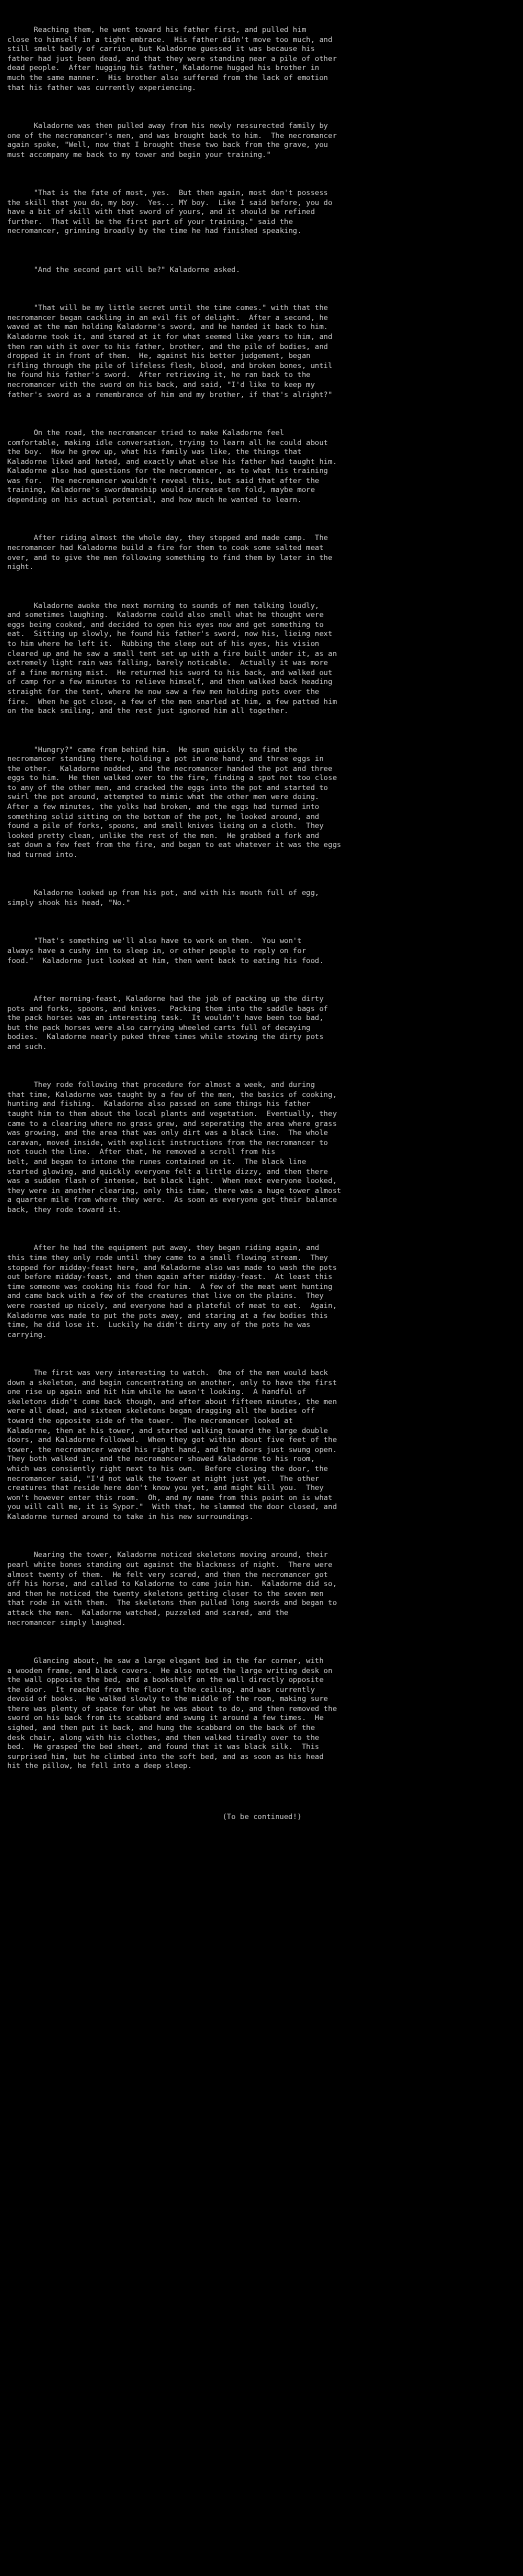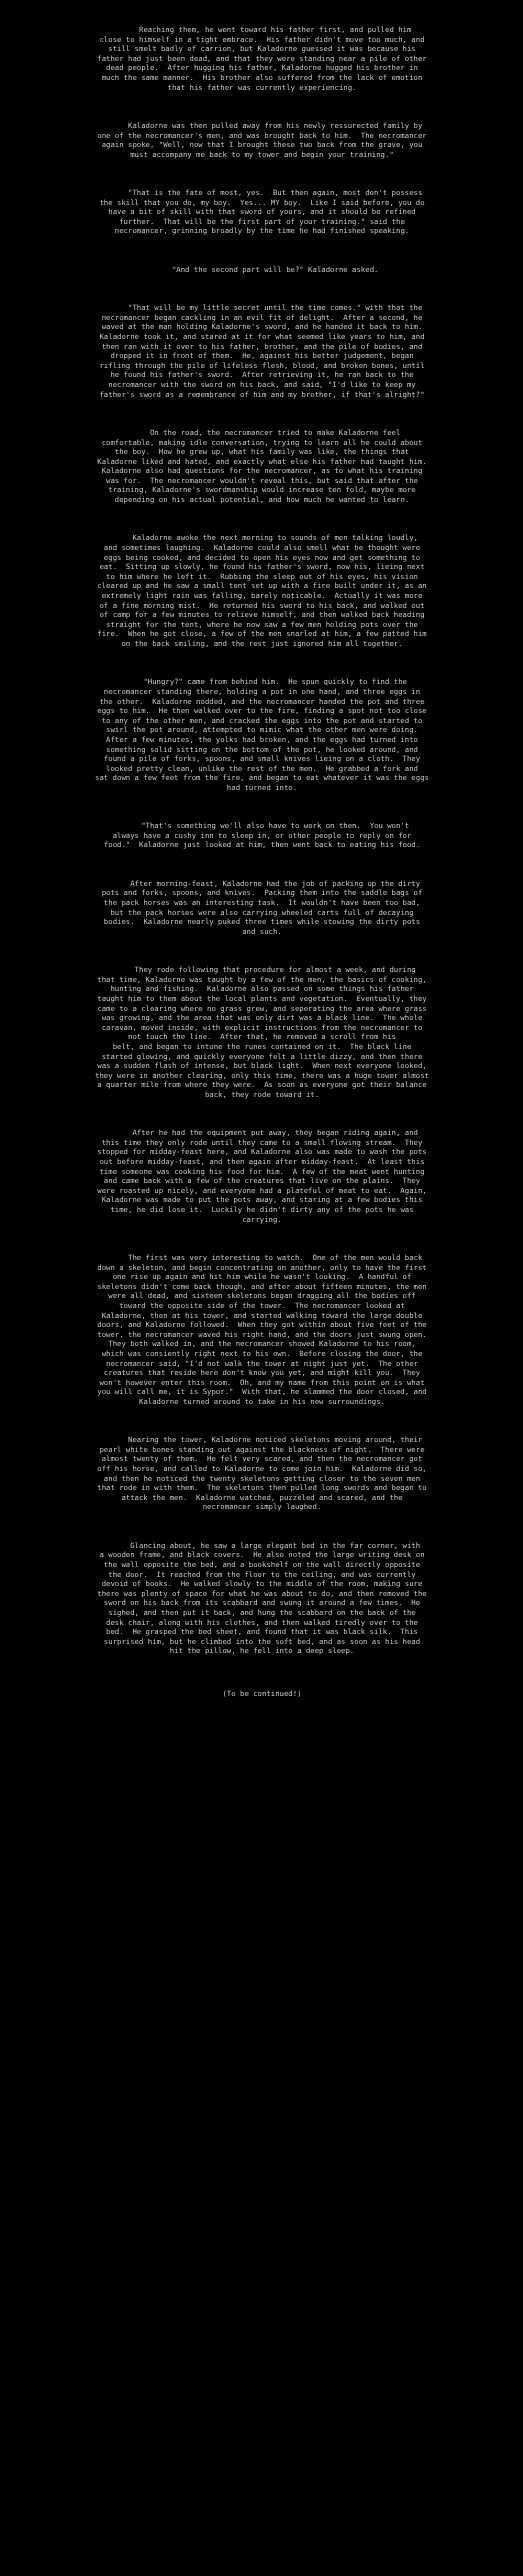--- a/index.html
+++ b/index.html
@@ -22,24 +22,24 @@
   .story {
     font-size: 7.3px;
     line-height: 9.6px;
     letter-spacing: 0px;
     white-space: pre-wrap;
     color: #c9c9c9;
   }
   .para {
     white-space: pre-wrap;
     margin: 0 0 9.6px 0;
-    text-align: center;
+    text-align: left;
   }
   .footer {
-    margin-top: 4px;
+    margin-top: 12px;
     text-align: center;
     font-size: 7.3px;
     line-height: 9.6px;
     color: #c9c9c9;
     white-space: pre-wrap;
   }
 </style>
 </head>
 <body>
 
@@ -73,20 +73,24 @@
 necromancer with the sword on his back, and said, "I'd like to keep my
 father's sword as a remembrance of him and my brother, if that's alright?"</p>
     <p class="para">      On the road, the necromancer tried to make Kaladorne feel
 comfortable, making idle conversation, trying to learn all he could about
 the boy.  How he grew up, what his family was like, the things that
 Kaladorne liked and hated, and exactly what else his father had taught him.
 Kaladorne also had questions for the necromancer, as to what his training
 was for.  The necromancer wouldn't reveal this, but said that after the
 training, Kaladorne's swordmanship would increase ten fold, maybe more
 depending on his actual potential, and how much he wanted to learn.</p>
+    <p class="para">      After riding almost the whole day, they stopped and made camp.  The
+necromancer had Kaladorne build a fire for them to cook some salted meat
+over, and to give the men following something to find them by later in the
+night.</p>
     <p class="para">      Kaladorne awoke the next morning to sounds of men talking loudly,
 and sometimes laughing.  Kaladorne could also smell what he thought were
 eggs being cooked, and decided to open his eyes now and get something to
 eat.  Sitting up slowly, he found his father's sword, now his, lieing next
 to him where he left it.  Rubbing the sleep out of his eyes, his vision
 cleared up and he saw a small tent set up with a fire built under it, as an
 extremely light rain was falling, barely noticable.  Actually it was more
 of a fine morning mist.  He returned his sword to his back, and walked out
 of camp for a few minutes to relieve himself, and then walked back heading
 straight for the tent, where he now saw a few men holding pots over the
@@ -97,20 +101,22 @@
 the other.  Kaladorne nodded, and the necromancer handed the pot and three
 eggs to him.  He then walked over to the fire, finding a spot not too close
 to any of the other men, and cracked the eggs into the pot and started to
 swirl the pot around, attempted to mimic what the other men were doing.
 After a few minutes, the yolks had broken, and the eggs had turned into
 something solid sitting on the bottom of the pot, he looked around, and
 found a pile of forks, spoons, and small knives lieing on a cloth.  They
 looked pretty clean, unlike the rest of the men.  He grabbed a fork and
 sat down a few feet from the fire, and began to eat whatever it was the eggs
 had turned into.</p>
+    <p class="para">      Kaladorne looked up from his pot, and with his mouth full of egg,
+simply shook his head, "No."</p>
     <p class="para">      "That's something we'll also have to work on then.  You won't
 always have a cushy inn to sleep in, or other people to reply on for
 food."  Kaladorne just looked at him, then went back to eating his food.</p>
     <p class="para">      After morning-feast, Kaladorne had the job of packing up the dirty
 pots and forks, spoons, and knives.  Packing them into the saddle bags of
 the pack horses was an interesting task.  It wouldn't have been too bad,
 but the pack horses were also carrying wheeled carts full of decaying
 bodies.  Kaladorne nearly puked three times while stowing the dirty pots
 and such.</p>
     <p class="para">      They rode following that procedure for almost a week, and during

